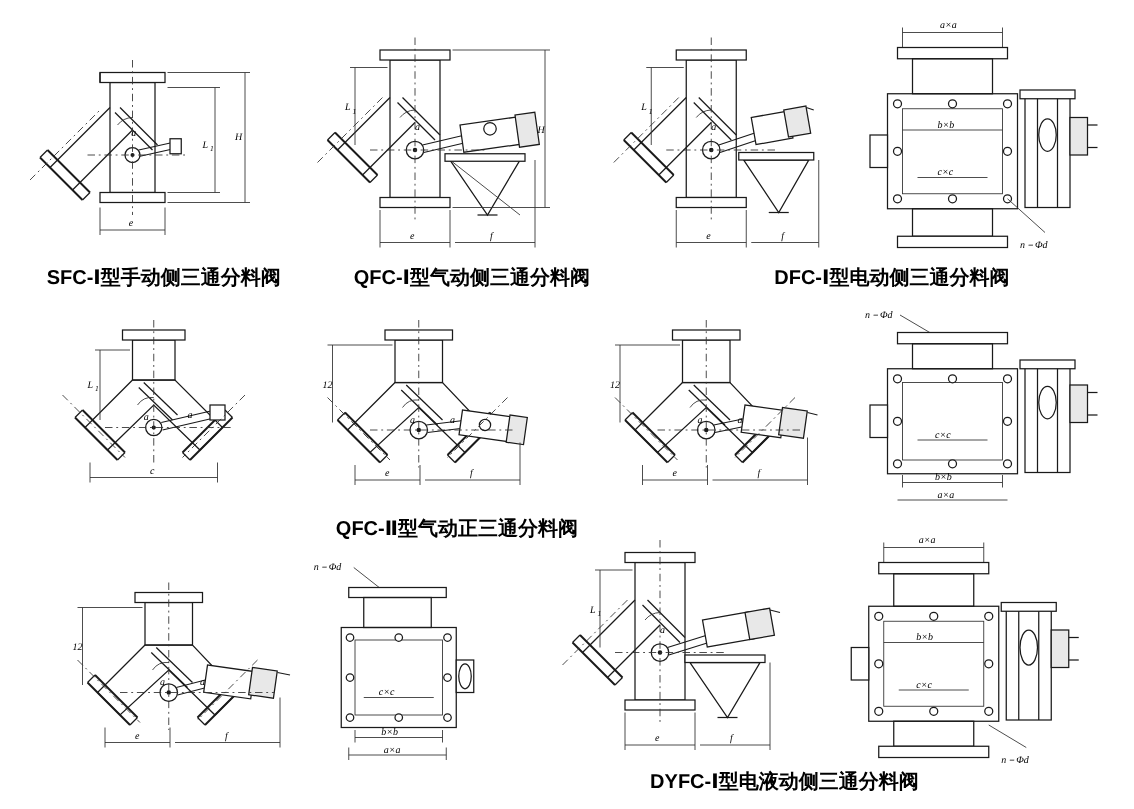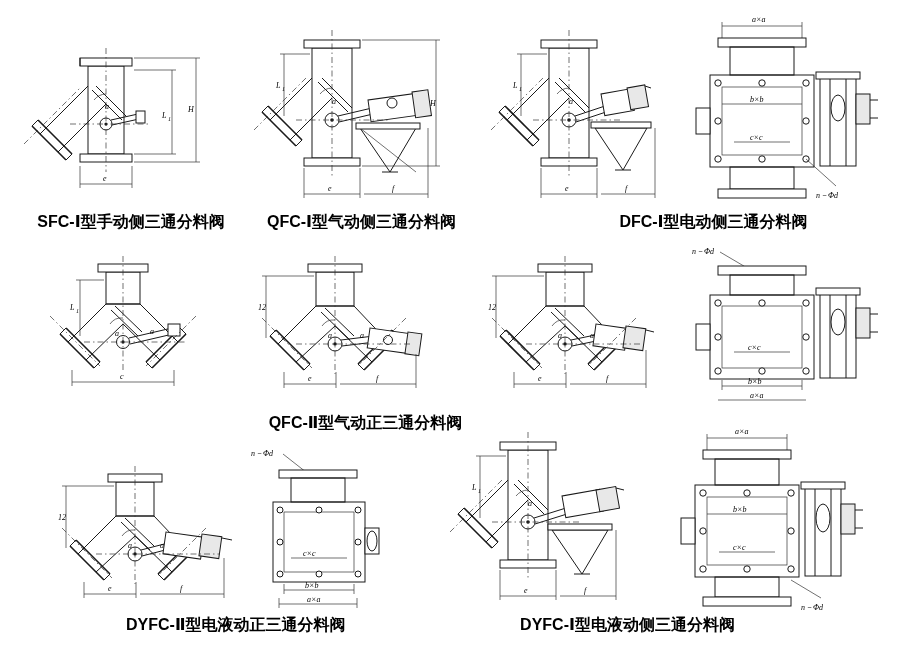--- a/index.html
+++ b/index.html
@@ -127,21 +127,21 @@
       <line class="thin" x1="196" y1="32" x2="196" y2="158"></line>
       <line class="thin" x1="122" y1="32" x2="200" y2="32"></line>
       <line class="thin" x1="122" y1="158" x2="200" y2="158"></line>
       <text class="dimtxt" x="190" y="98">H</text>
       <line class="thin" x1="44" y1="46" x2="44" y2="108"></line>
       <line class="thin" x1="40" y1="46" x2="70" y2="46"></line>
       <text class="dimtxt" x="36" y="80">L</text>
       <text class="dimtxt" x="42" y="83" style="font-size:6px">1</text>
     </svg>
   </div>
-  <div class="caption" style="left:264px;top:212px;width:195px;">QFC-Ⅰ型气动侧三通分料阀</div>
+  <div class="caption" style="left:280px;top:212px;width:195px;">QFC-Ⅰ型气动侧三通分料阀</div>
 
   <div class="cell" style="left:455px;top:8px;width:220px;height:205px;">
     <svg width="220" height="205" viewBox="0 0 220 205">
       <rect class="ln" x="94" y="40" width="40" height="110"></rect>
       <rect class="fillw" x="86" y="32" width="56" height="8"></rect>
       <rect class="fillw" x="86" y="150" width="56" height="8"></rect>
       <line class="ln" x1="94" y1="70" x2="52" y2="112"></line>
       <line class="ln" x1="114" y1="90" x2="72" y2="132"></line>
       <line class="ln2" x1="44" y1="104" x2="78" y2="138"></line>
       <line class="ln2" x1="50" y1="98" x2="84" y2="132"></line>
@@ -469,21 +469,20 @@
       <line class="thin" x1="29" y1="150" x2="99" y2="150"></line>
       <line class="thin" x1="29" y1="144" x2="29" y2="154"></line>
       <line class="thin" x1="99" y1="144" x2="99" y2="154"></line>
       <text class="dimtxt" x="50" y="148">b×b</text>
       <line class="thin" x1="24" y1="164" x2="102" y2="164"></line>
       <line class="thin" x1="24" y1="158" x2="24" y2="168"></line>
       <line class="thin" x1="102" y1="158" x2="102" y2="168"></line>
       <text class="dimtxt" x="52" y="162">a×a</text>
     </svg>
   </div>
-  <div class="caption" style="left:126px;top:615px;width:215px;">DYFC-Ⅱ型电液动正三通分料阀</div>
 
   <div class="cell" style="left:420px;top:428px;width:230px;height:182px;">
     <svg width="230" height="182" viewBox="0 0 230 182">
       <rect class="ln" x="88" y="22" width="40" height="110"></rect>
       <rect class="fillw" x="80" y="14" width="56" height="8"></rect>
       <rect class="fillw" x="80" y="132" width="56" height="8"></rect>
       <line class="ln" x1="88" y1="52" x2="46" y2="94"></line>
       <line class="ln" x1="108" y1="72" x2="66" y2="114"></line>
       <line class="ln2" x1="38" y1="86" x2="72" y2="120"></line>
       <line class="ln2" x1="44" y1="80" x2="78" y2="114"></line>

